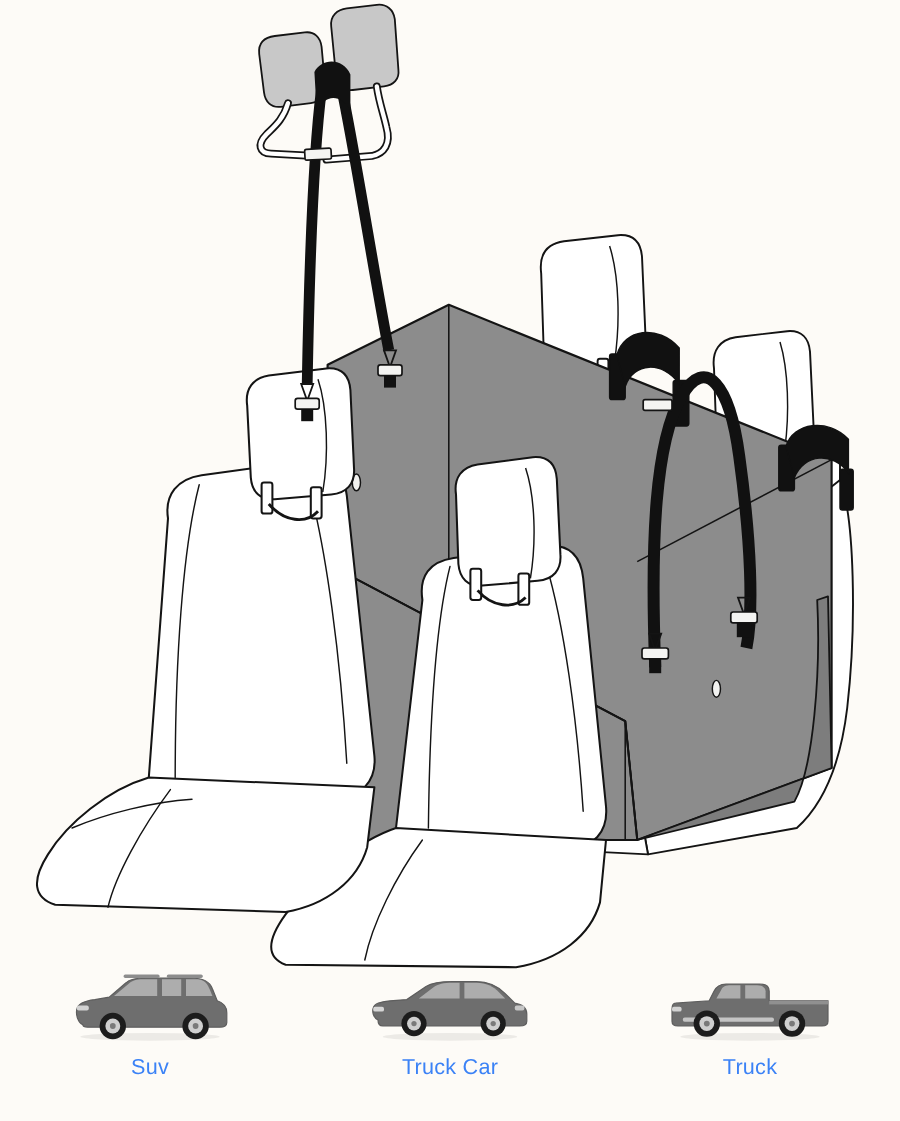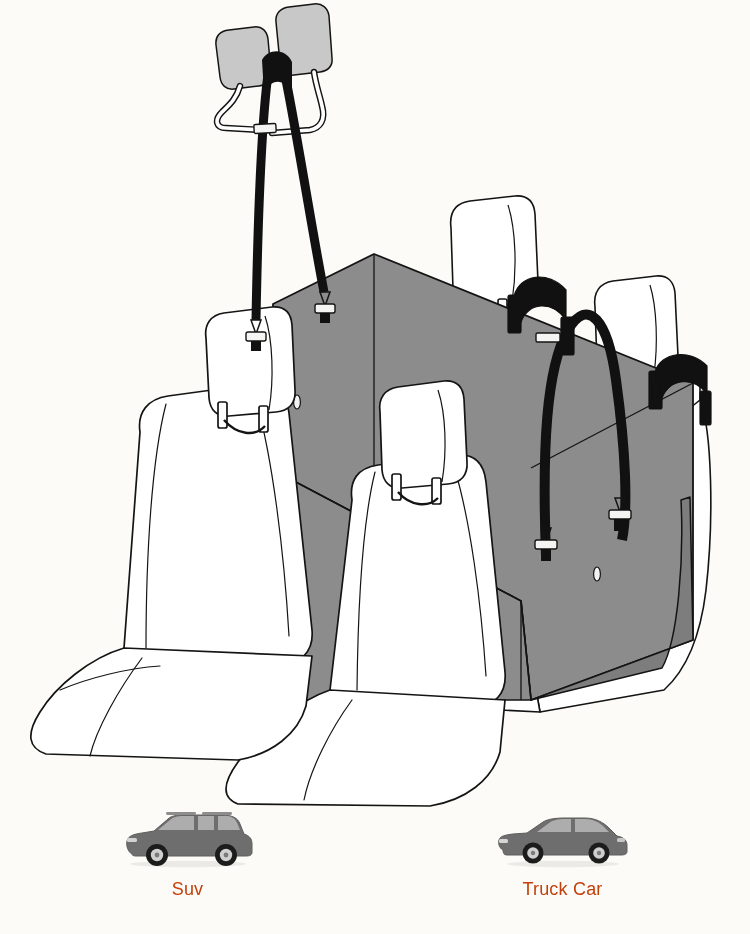--- a/index.html
+++ b/index.html
@@ -44,21 +44,21 @@
     align-items: center;
   }
   .vehicle-icon {
     width: 140px;
     height: 62px;
     display: block;
   }
   .vehicle-label {
     margin-top: 8px;
     font-size: 18px;
-    color: #c2410c;
+    color: #3b82f6;
     font-family: "Liberation Sans", sans-serif;
     letter-spacing: 0.2px;
     line-height: 1;
   }
 </style>
 </head>
 <body>
 
 <div id="stage">
 
@@ -270,16 +270,36 @@
         <circle cx="40" cy="43" r="10.5" fill="#1c1c1c"></circle>
         <circle cx="40" cy="43" r="5.8" fill="#cfcfcf"></circle>
         <circle cx="40" cy="43" r="2.2" fill="#7a7a7a"></circle>
         <circle cx="106" cy="43" r="10.5" fill="#1c1c1c"></circle>
         <circle cx="106" cy="43" r="5.8" fill="#cfcfcf"></circle>
         <circle cx="106" cy="43" r="2.2" fill="#7a7a7a"></circle>
       </svg>
       <div class="vehicle-label">Truck Car</div>
     </div>
 
+    <div class="vehicle-item">
+      <svg class="vehicle-icon" viewBox="0 0 140 62">
+        <ellipse cx="70" cy="54" rx="58" ry="3.2" fill="#eceae6"></ellipse>
+        <path d="M8,26 C6,26 5,28 5,31 L5,41 C5,44 7,45 10,45
+                 L130,45 C133,45 135,44 135,41 L135,24 L86,24 L86,16
+                 C86,12 83,10 78,10 L50,10 C45,10 42,12 40,16 L36,24 Z" fill="#6e6e6e" stroke="#5e5e5e" stroke-width="1"></path>
+        <path d="M42,22 L46,15 C47,12 50,11 54,11 L62,11 L62,22 Z" fill="#adadad"></path>
+        <path d="M66,11 L76,11 C80,11 83,13 83,16 L83,22 L66,22 Z" fill="#adadad"></path>
+        <rect x="86" y="24" width="49" height="3" fill="#909090"></rect>
+        <rect x="14" y="38" width="76" height="3.4" rx="1.6" fill="#c4c4c4"></rect>
+        <rect x="5" y="29" width="8" height="4" rx="1.6" fill="#d2d2d2"></rect>
+        <circle cx="34" cy="43" r="11" fill="#1c1c1c"></circle>
+        <circle cx="34" cy="43" r="6.2" fill="#cfcfcf"></circle>
+        <circle cx="34" cy="43" r="2.4" fill="#7a7a7a"></circle>
+        <circle cx="105" cy="43" r="11" fill="#1c1c1c"></circle>
+        <circle cx="105" cy="43" r="6.2" fill="#cfcfcf"></circle>
+        <circle cx="105" cy="43" r="2.4" fill="#7a7a7a"></circle>
+      </svg>
+      <div class="vehicle-label">Truck</div>
+    </div>
 
 
   </div>
 </div>
 
 </body></html>

